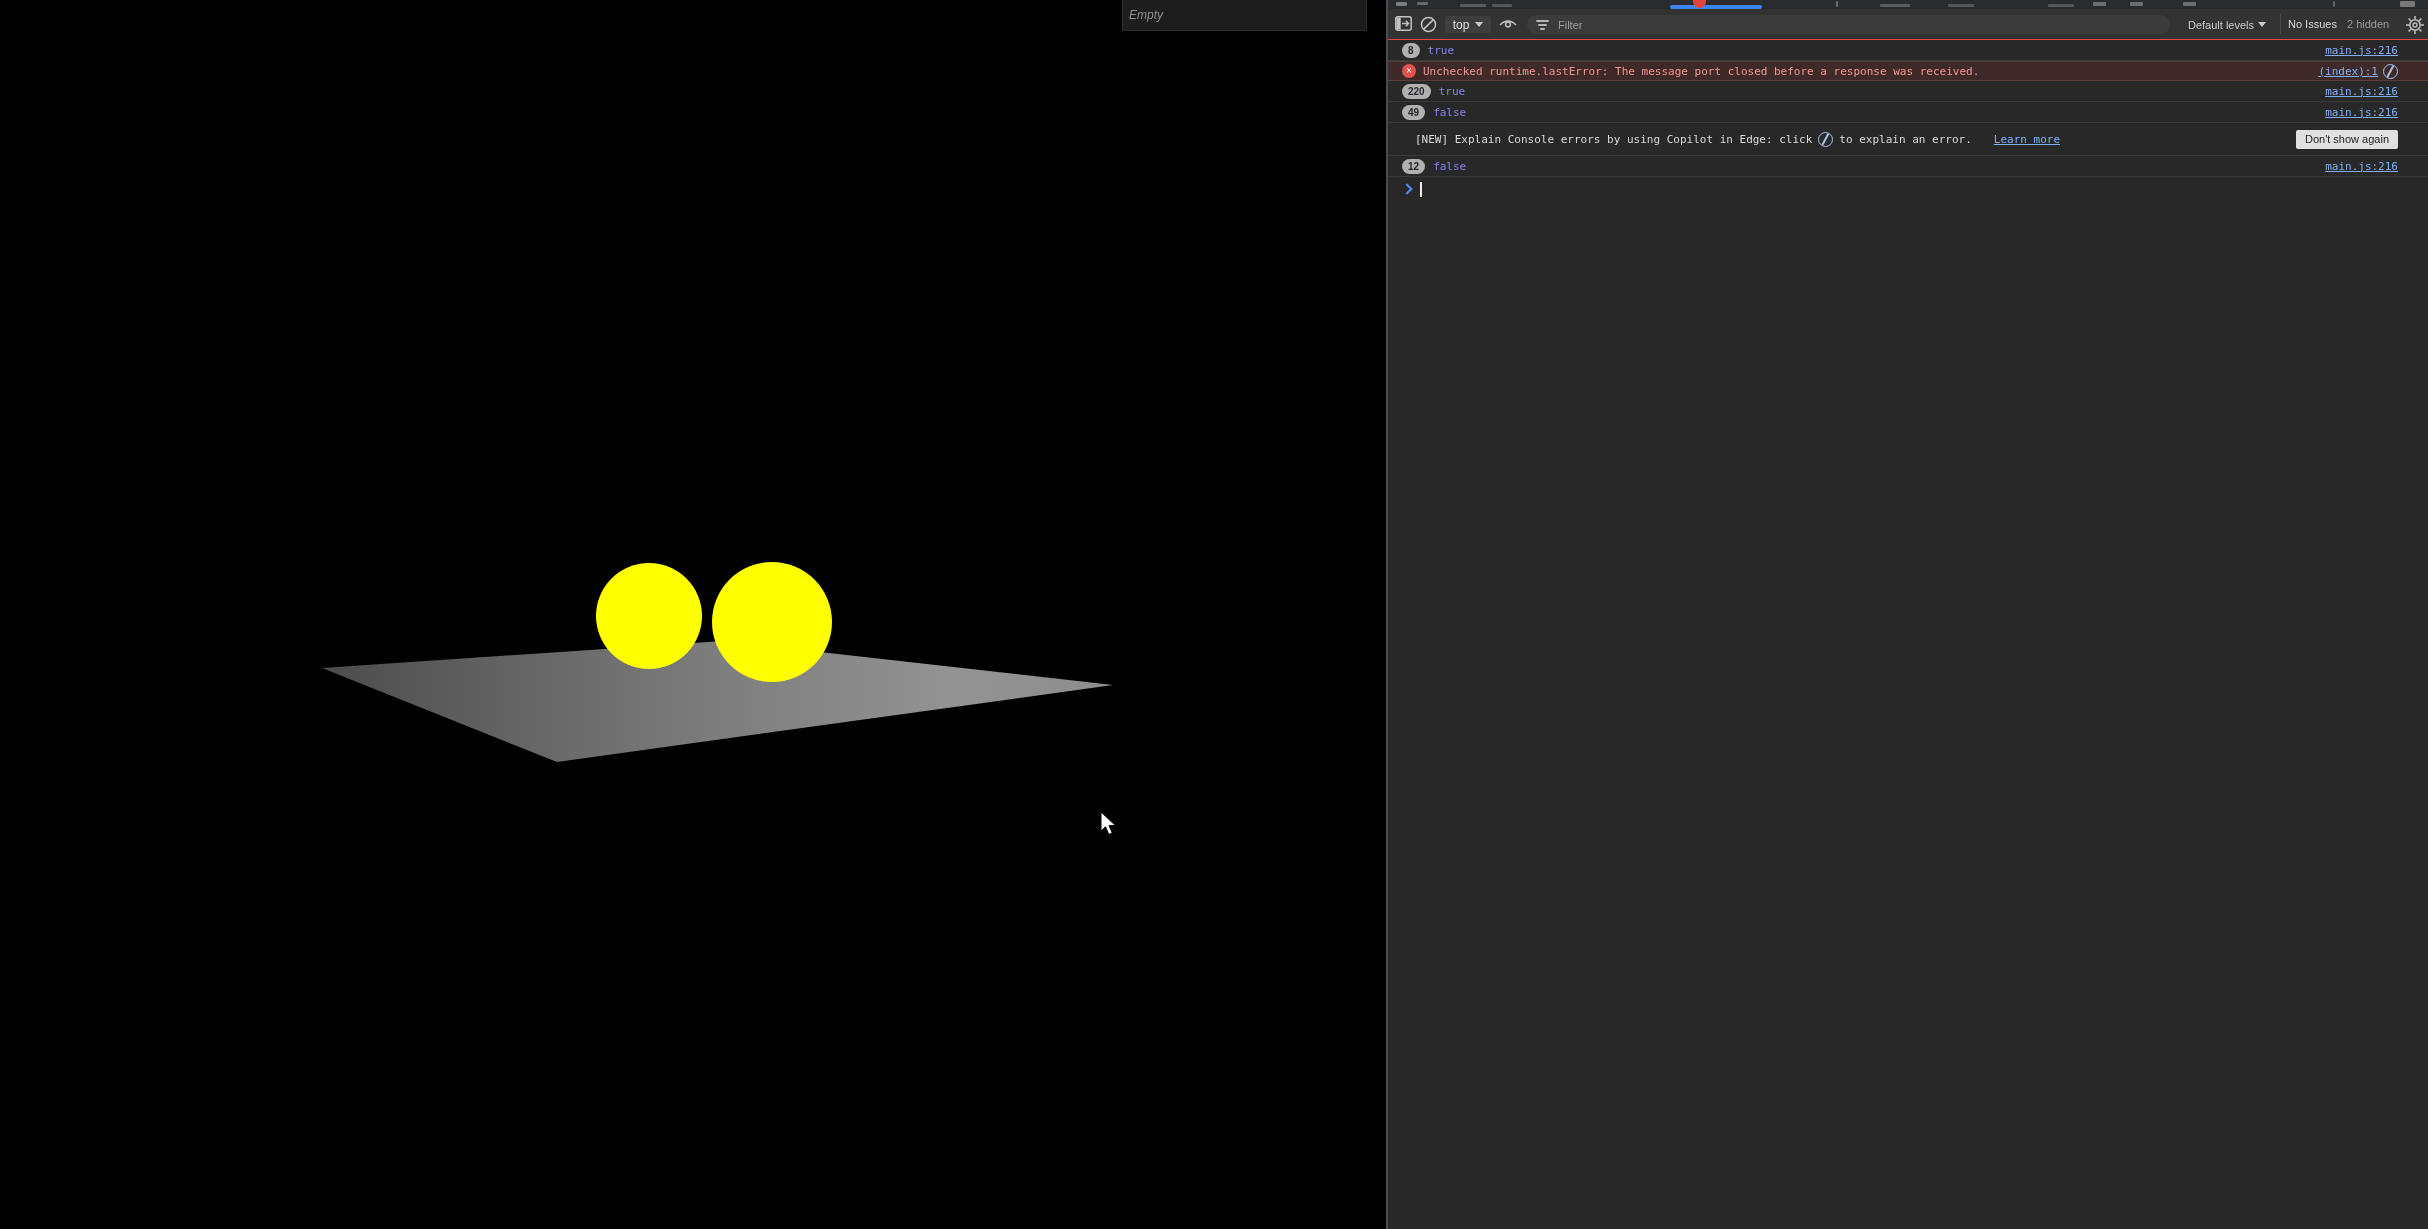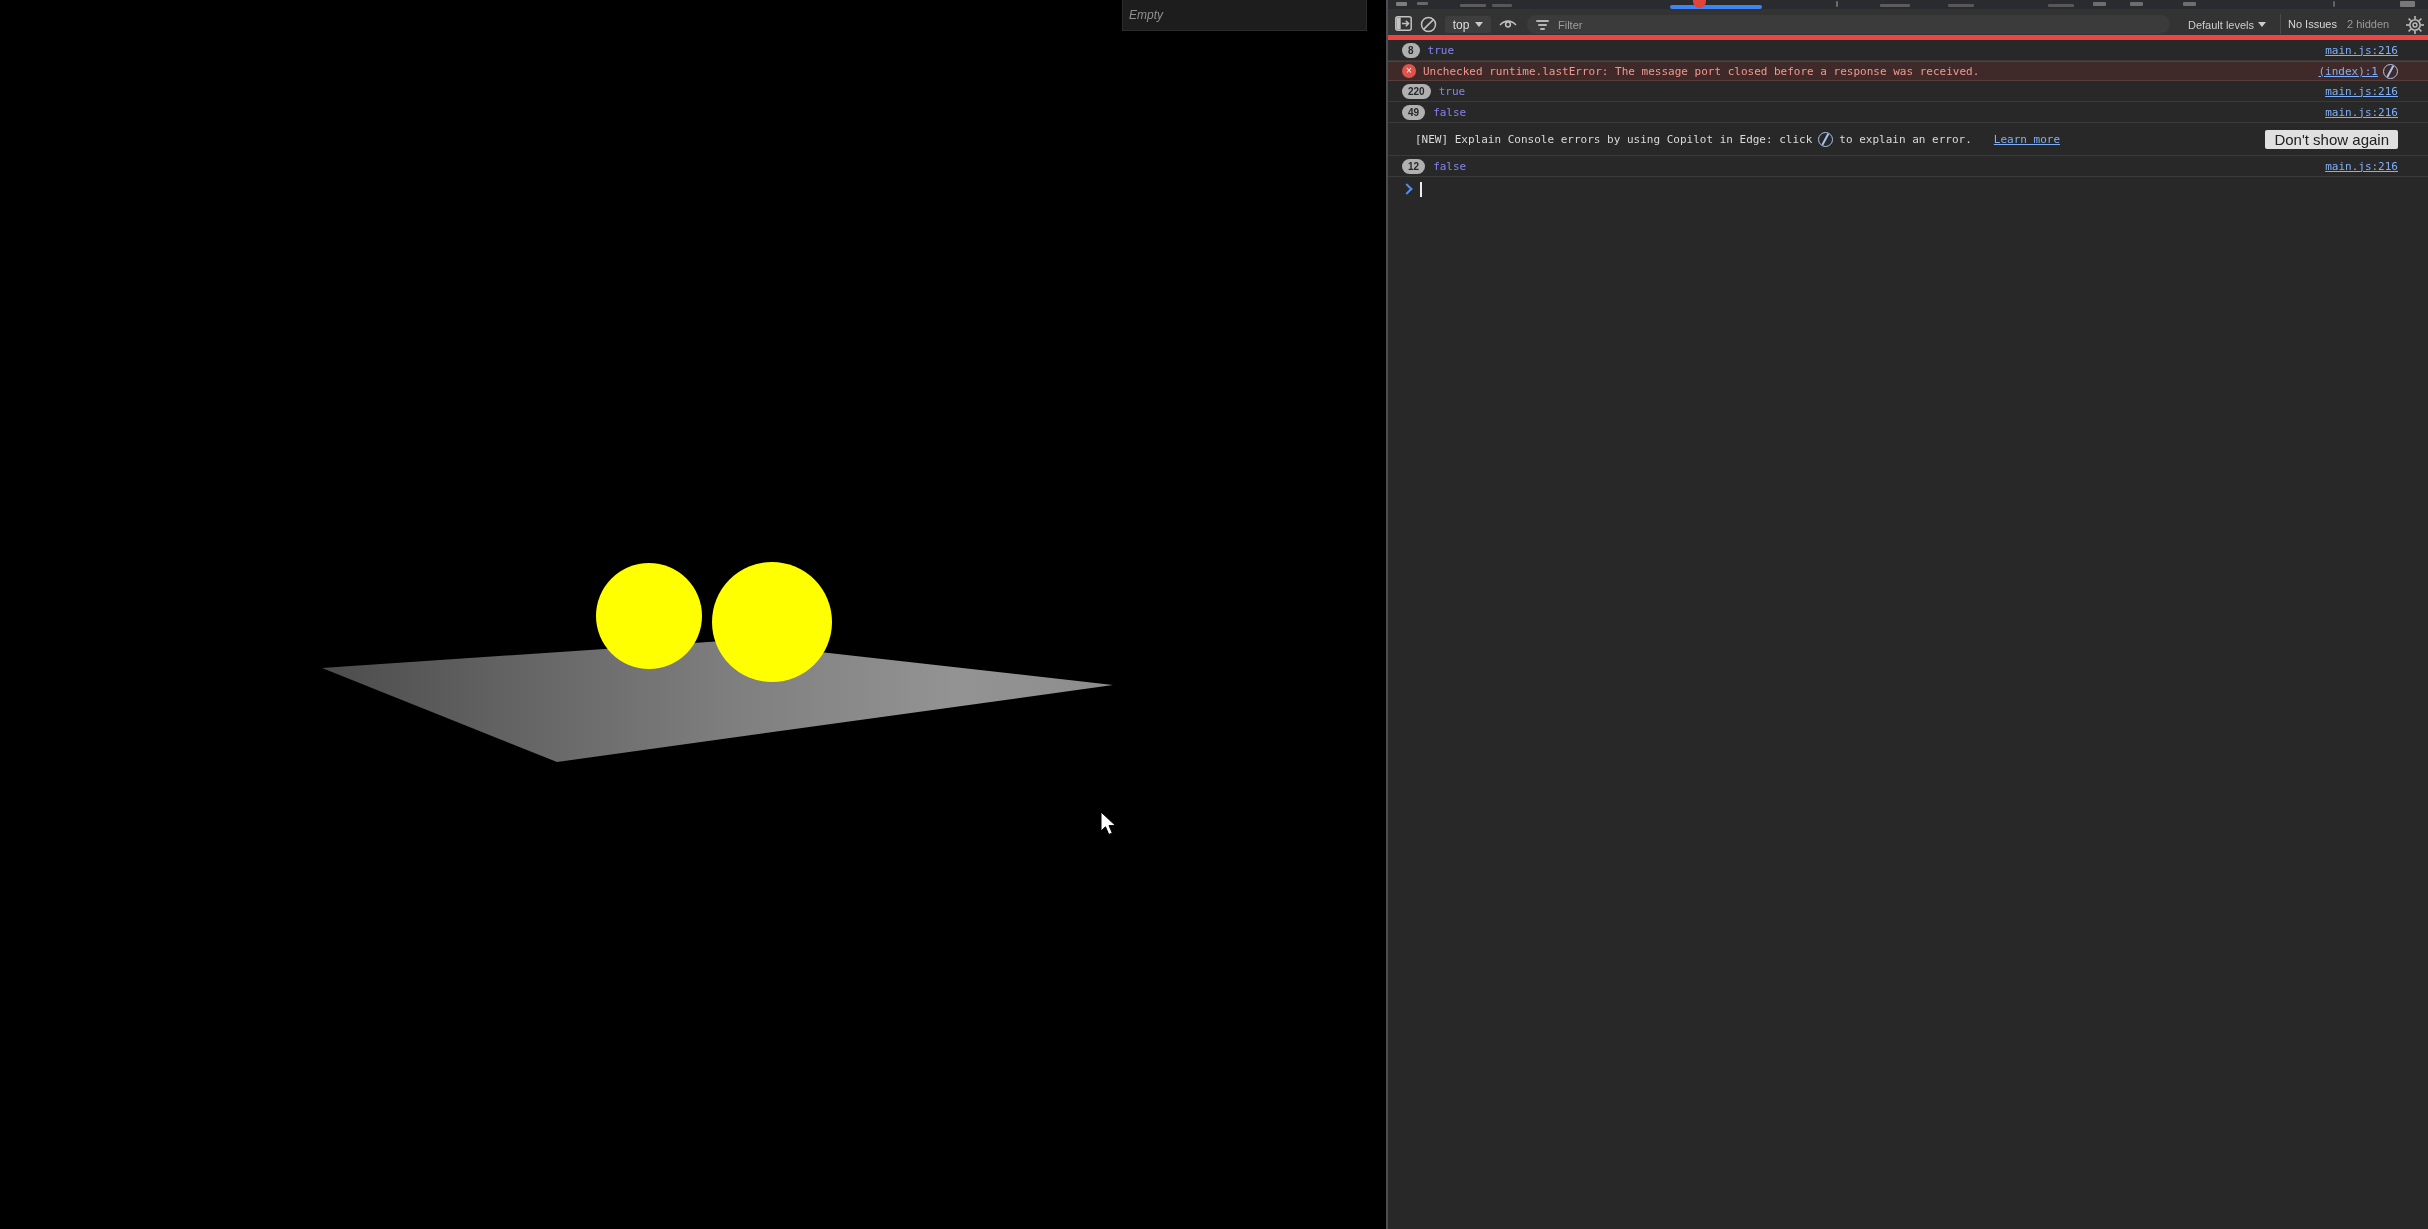--- a/index.html
+++ b/index.html
@@ -14,21 +14,21 @@
   #cursor{position:absolute;width:24px;height:26px;pointer-events:none;}
 
   
   .devtools{position:absolute;left:1386px;top:0;width:1042px;height:1229px;box-sizing:border-box;
     background:#282828;border-left:2px solid #4a4d51;}
   .tabstrip{position:relative;height:9px;background:#2a2b2e;overflow:hidden;}
   .frag{position:absolute;background:#9a9a9a;border-radius:1px;}
   .tab-underline{position:absolute;left:282px;top:5px;width:92px;height:4px;background:#3f84f4;border-radius:2px;}
   .tab-errbadge{position:absolute;left:305px;top:0;width:13px;height:8px;background:#e0443a;border-radius:0 0 7px 7px;}
 
-  .toolbar{position:relative;height:31px;background:#333333;border-bottom:5px solid #ef4444;box-sizing:border-box;
+  .toolbar{position:relative;height:31px;background:#333333;border-bottom:1px solid #ef4444;box-sizing:border-box;
     color:#cfcfcf;font-size:11px;}
   .toolbar .abs{position:absolute;}
   .tb-icon{display:flex;align-items:center;justify-content:center;cursor:pointer;}
   .ctx-select{left:57px;top:7px;width:46px;height:17px;background:#3e3e3e;border-radius:3px;display:flex;
     align-items:center;justify-content:center;gap:6px;font-size:12px;color:#dedede;cursor:pointer;}
   .caret-down{width:0;height:0;border-left:4px solid transparent;border-right:4px solid transparent;border-top:5px solid #cacaca;}
   .filter-pill{left:139px;top:6px;width:643px;height:19px;background:#3b3b3b;border-radius:10px;display:flex;
     align-items:center;padding:0 8px;box-sizing:border-box;gap:7px;}
   .filter-pill input{background:transparent;border:none;outline:none;color:#c5c5c5;font-size:11px;
     font-family:"Liberation Sans",sans-serif;width:560px;}
@@ -57,21 +57,21 @@
   .copilot-ic{width:15px;height:15px;border-radius:50%;border:1.5px solid #a9c3ea;box-sizing:border-box;
     position:relative;flex:none;overflow:hidden;}
   .copilot-ic::after{content:"";position:absolute;left:5px;top:-2px;width:2px;height:18px;
     background:#a9c3ea;transform:rotate(28deg);}
   .crow.notice{height:33px;padding-left:27px;}
   .crow.notice .txt{color:#dadada;}
   .crow.notice .lmore{color:#7fb0f7;text-decoration:underline;cursor:pointer;margin-left:22px;}
   .crow.notice .copilot-ic{margin:0 6px;}
   .dsa-btn{margin-left:auto;background:#e0e0e0;color:#202020;border:none;border-radius:2px;
     height:19px;line-height:19px;padding:0 9px;font-family:"Liberation Sans",sans-serif;
-    font-size:15px;cursor:pointer;flex:none;}
+    font-size:11px;cursor:pointer;flex:none;}
   .prompt{display:flex;align-items:center;height:24px;padding-left:15px;}
   .chev{width:6px;height:6px;border-top:2px solid #4e8ef7;border-right:2px solid #4e8ef7;
     transform:rotate(45deg);margin-right:9px;flex:none;}
   .caret-bar{width:2px;height:15px;background:#ededed;}
 </style>
 </head>
 <body>
 
 <div id="root">
 

